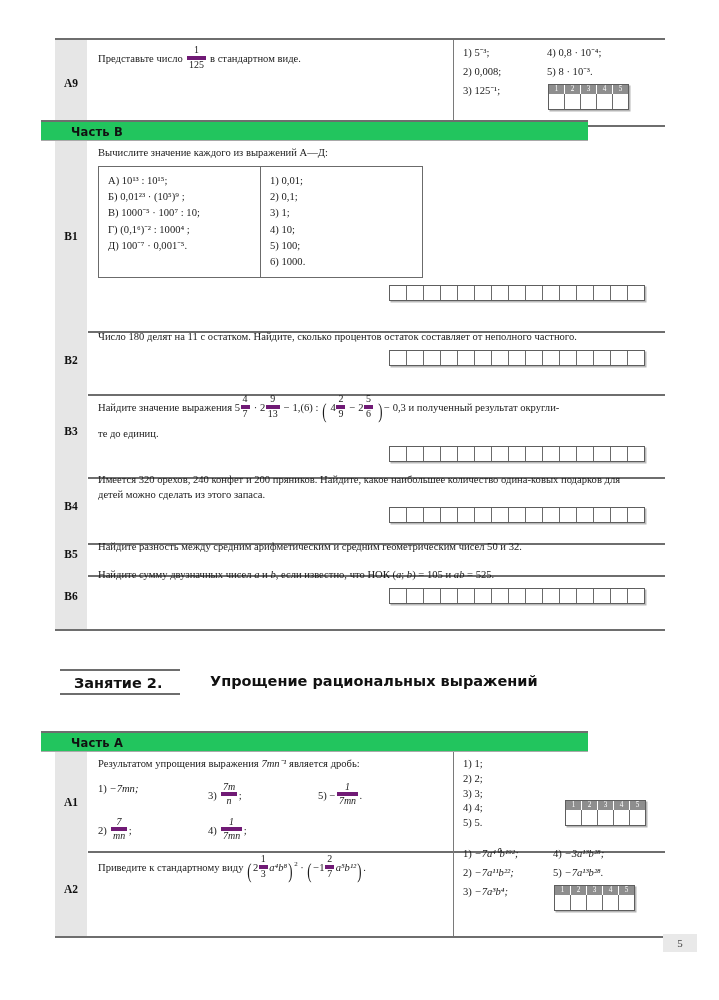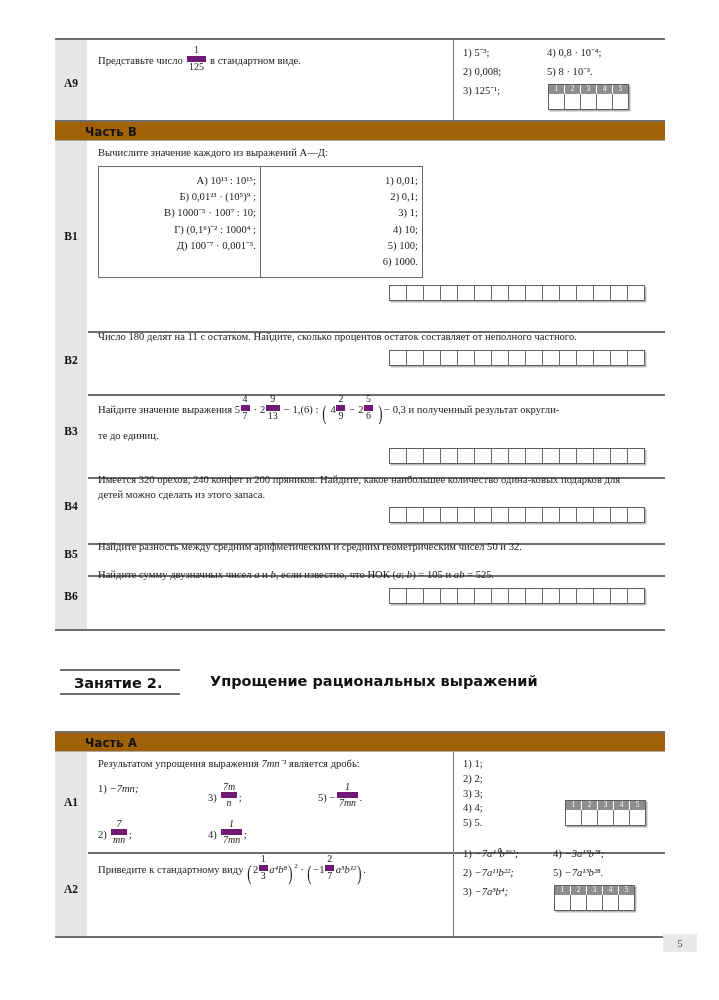--- a/index.html
+++ b/index.html
@@ -60,24 +60,24 @@
     padding: 5px 6px 6px 9px;
     vertical-align: top;
     font-size: 10.6px;
     line-height: 1.40;
     border-left: 1px solid #7a7a7a;
   }
 
   
   .partbar {
     position: absolute;
-    left: 55px;
-    width: 610px;
+    left: 41px;
+    width: 547px;
     height: 21px;
-    background: #a16207;
+    background: #22c55e;
     border-top: 2px solid #6e6e6e;
     border-bottom: 1px solid #a9a9a9;
     box-sizing: border-box;
   }
   .partbar span {
     position: absolute;
     left: 30px;
     top: 3px;
     font-family: "DejaVu Sans", sans-serif;
     font-size: 11.5px;
@@ -138,21 +138,20 @@
   }
   .matchtbl th {
     text-align: center;
     padding: 4px 2px 5px;
     font-size: 10.6px;
   }
   .matchtbl td {
     padding: 6px 4px 7px 9px;
     vertical-align: top;
     line-height: 1.54;
-    text-align: right;
   }
   .mt-c1 { width: 148px; }
   .mt-c2 { width: 177px; }
 
   
   .grid5 {
     display: inline-block;
     border: 1px solid #5e5e5e;
     background: #fff;
     box-shadow: 1.5px 1.5px 0 0 #b5b5b5;
@@ -199,21 +198,21 @@
 
   
   .frac {
     display: inline-block;
     vertical-align: -0.50em;
     text-align: center;
     line-height: 1.06;
     margin: 0 1.5px;
   }
   .frac .n { display: block; padding: 0 2px; font-size: 0.94em; }
-  .frac .d { display: block; border-top: 6px solid #701a75; padding: 0 2px; font-size: 0.94em; }
+  .frac .d { display: block; border-top: 4px solid #701a75; padding: 0 2px; font-size: 0.94em; }
   .mixed { display: inline-block; }
   .mixed .frac { vertical-align: -0.48em; margin-left: 0.5px; }
   sup, sub { font-size: 0.66em; }
   .it { font-style: italic; }
   .paren-b {
     display: inline-block;
     font-size: 1.95em;
     line-height: 0;
     vertical-align: -0.30em;
     font-weight: 300;

